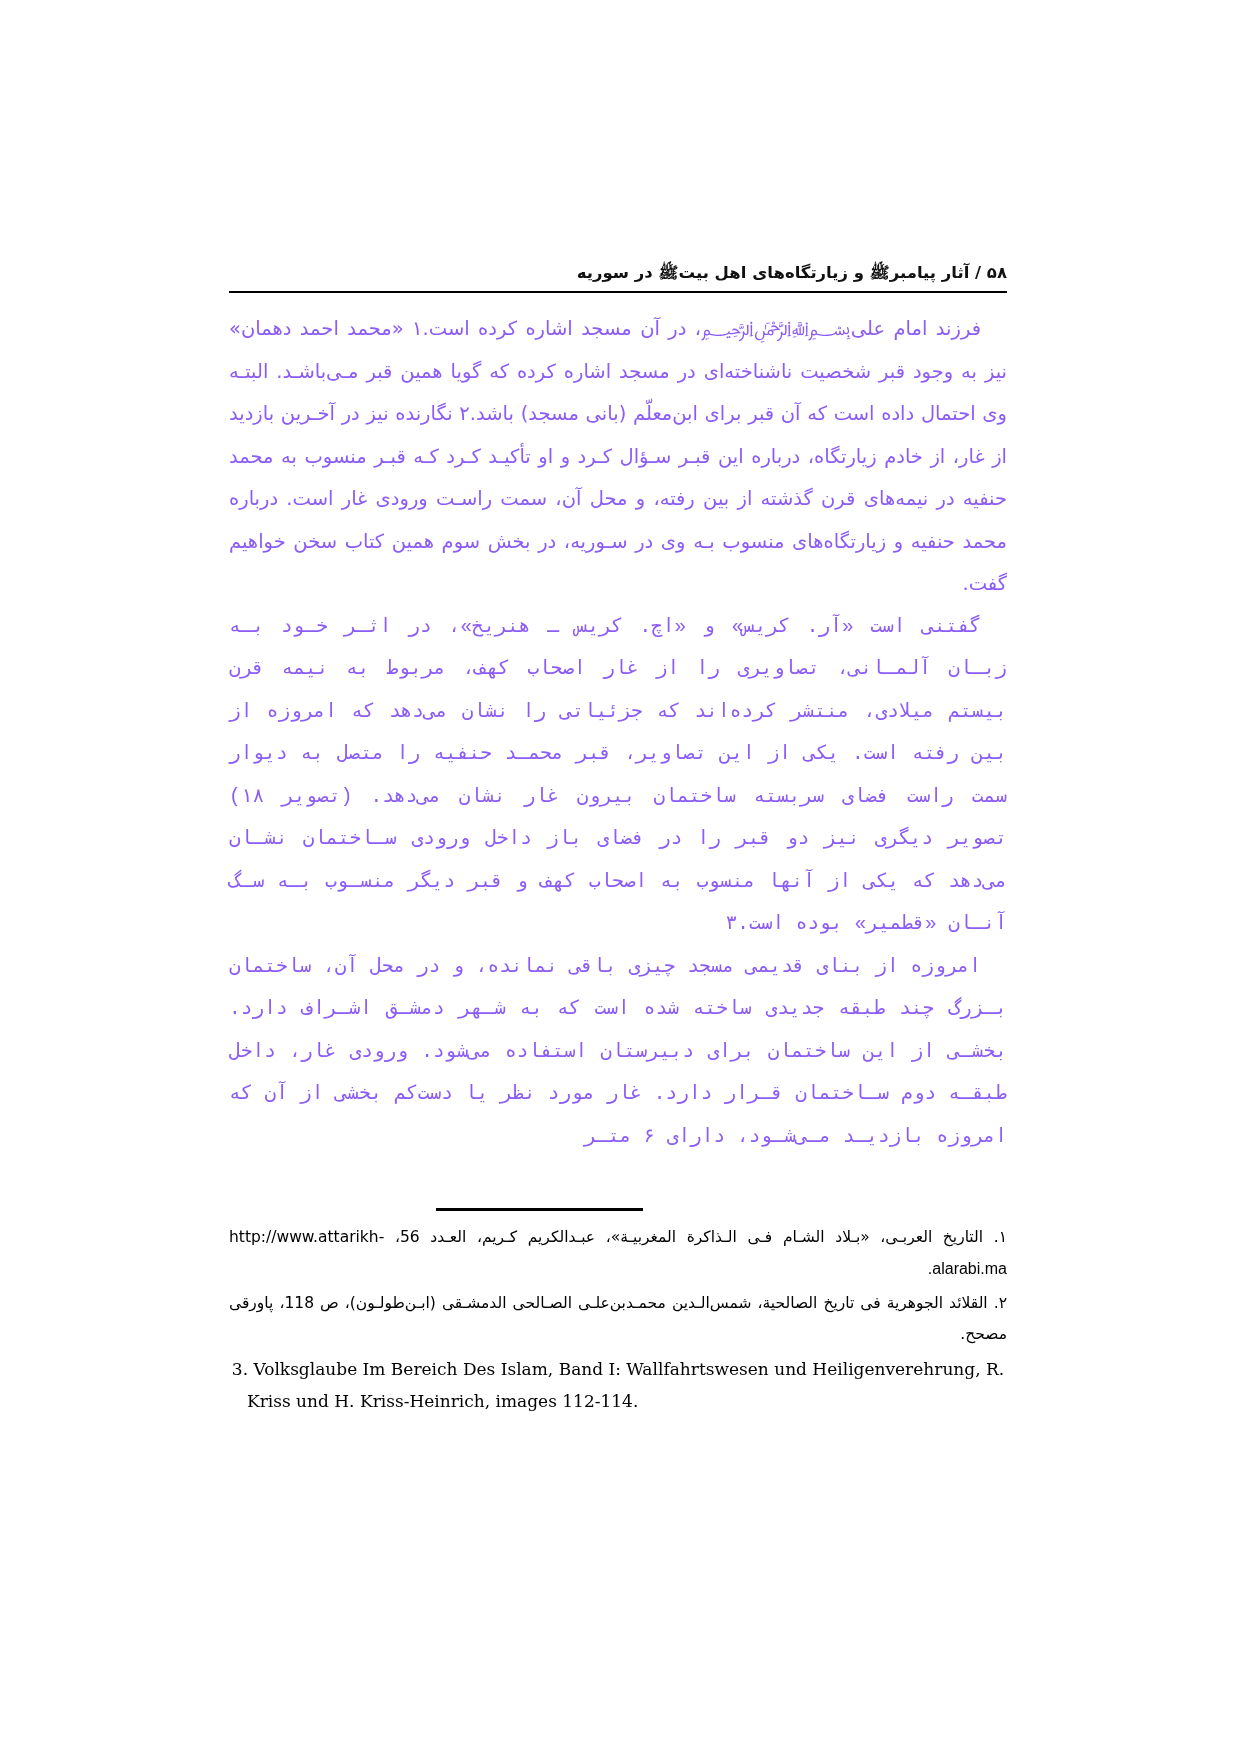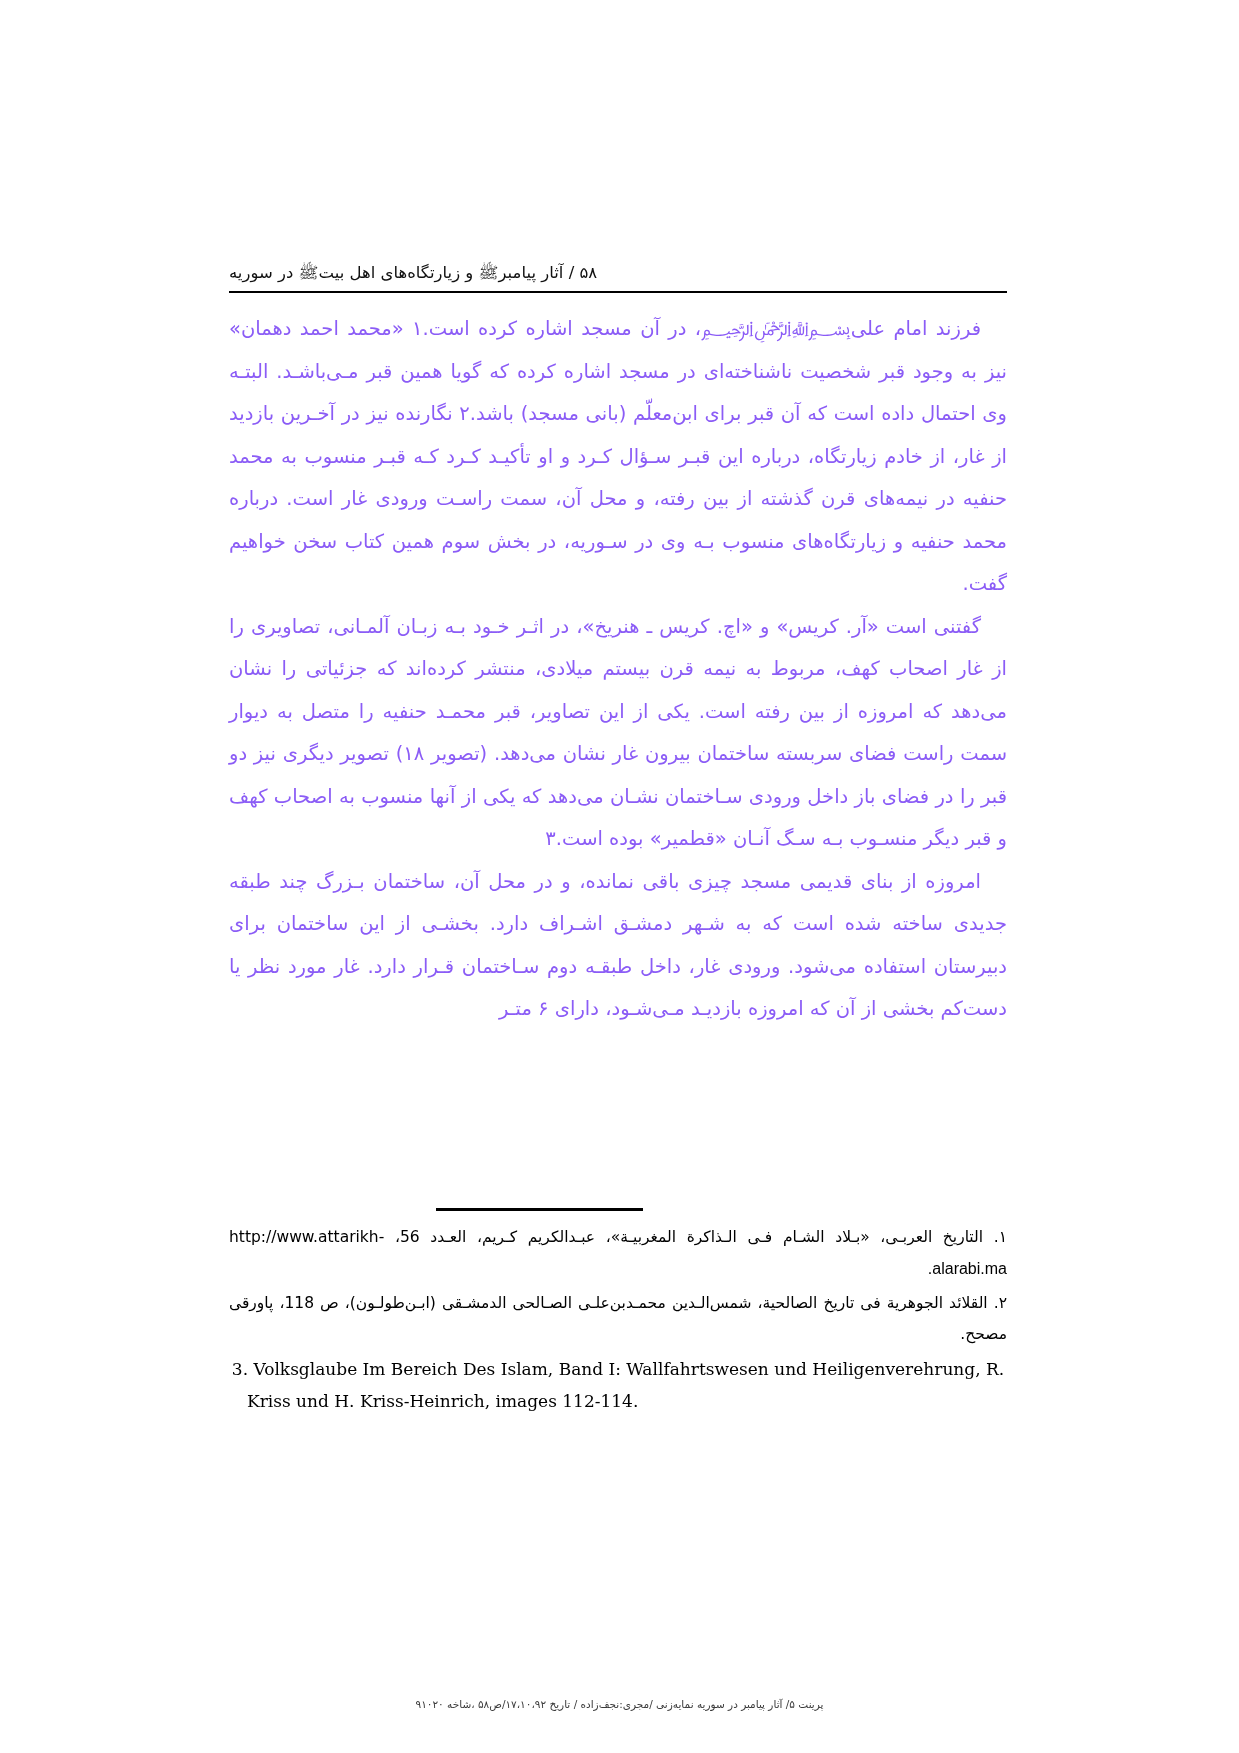--- a/index.html
+++ b/index.html
@@ -19,27 +19,28 @@
     background: #ffffff;
     overflow: hidden;
   }
 
   
   .running-head {
     position: absolute;
     top: 262px;
     right: 232px;
     width: 778px;
-    text-align: left;
+    text-align: right;
     direction: rtl;
     font-family: "DejaVu Sans", "Liberation Sans", sans-serif;
     font-size: 16.5px;
     color: #111111;
     white-space: nowrap;
     letter-spacing: -0.1px;
+    font-weight: bold;
   }
   .running-head .rh-inner {
     display: inline-block;
     transform: scaleY(0.96);
   }
 
   .head-rule {
     position: absolute;
     top: 291px;
     right: 232px;
@@ -61,21 +62,21 @@
     line-height: 42.5px;
     color: #8b5cf6;
     font-family: "DejaVu Sans", "Liberation Sans", sans-serif;
   }
   .body-col p {
     margin: 0 0 0 0;
     text-indent: 26px;
     text-align: justify;
     text-align-last: right;
   }
-  .body-col p + p { margin-top: 0px; }
+  .body-col p + p { margin-top: 0px; font-family: Liberation Mono, monospace; }
 
   
   .fn-rule {
     position: absolute;
     top: 1208px;
     right: 596px;
     width: 207px;
     height: 3px;
     background: #000000;
   }
@@ -154,15 +155,14 @@
       <span>۲.</span>
       <span>القلائد الجوهریة فی تاریخ الصالحیة، شمس‌الـدین محمـدبن‌علـی الصـالحی الدمشـقی (ابـن‌طولـون)، ص 118،</span>
       <span>پاورقی مصحح.</span>
     </p>
     <p class="fn-item ltr">
       <span>3.</span>
       <span>Volksglaube Im Bereich Des Islam, Band I: Wallfahrtswesen und Heiligenverehrung, R. Kriss und H. Kriss-Heinrich, images 112-114.</span>
     </p>
   </div>
 
-  <div class="page-slug">پرینت ۵/ آثار پیامبر در سوریه نمایه‌زنی /مجری:نجف‌زاده / تاریخ ۱۷،۱۰،۹۲/ص۵۸ ،شاخه ۹۱۰۲۰</div>
 
 </div>
 
 </body></html>

